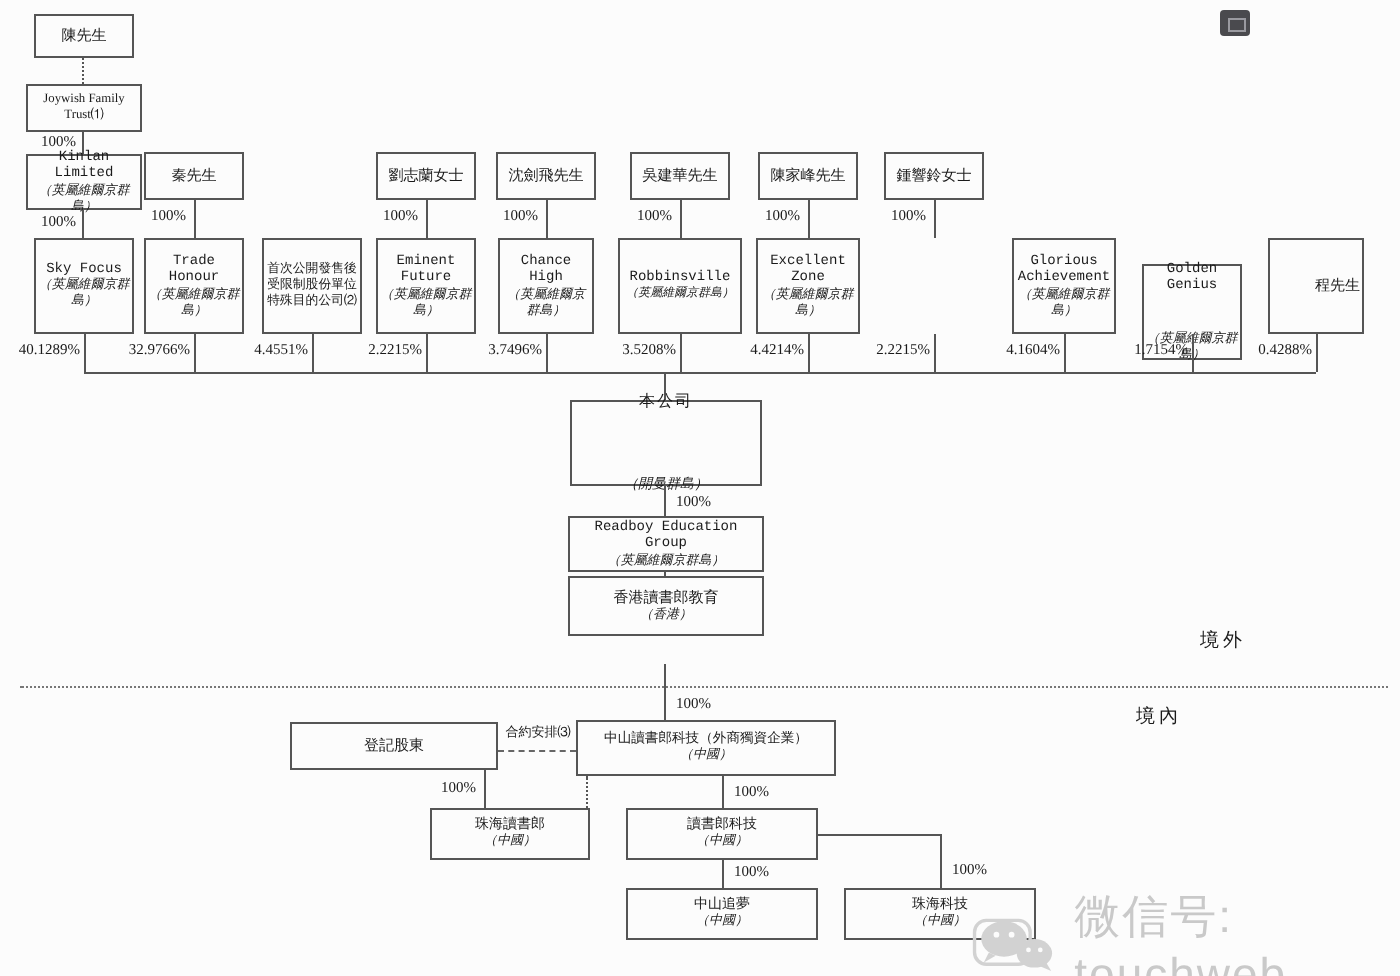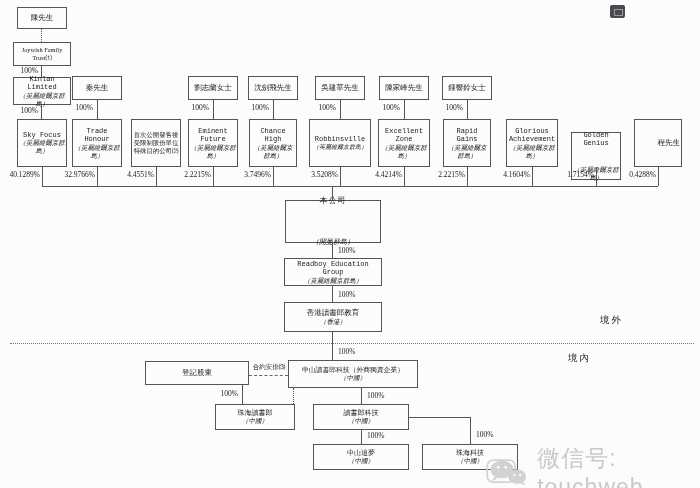--- a/index.html
+++ b/index.html
@@ -104,24 +104,20 @@
     <div class="jur">（英屬維爾京群島）</div>
   </div>
   <div class="box" style="left:309px;top:119px;width:62px;height:48px;">
     <div class="nm">Robbinsville</div>
     <div class="jur-sm">（英屬維爾京群島）</div>
   </div>
   <div class="box" style="left:378px;top:119px;width:52px;height:48px;">
     <div class="nm">Excellent Zone</div>
     <div class="jur">（英屬維爾京群島）</div>
   </div>
-  <div class="box" style="left:443px;top:119px;width:48px;height:48px;">
-    <div class="nm">Rapid Gains</div>
-    <div class="jur">（英屬維爾京群島）</div>
-  </div>
   <div class="box" style="left:506px;top:119px;width:52px;height:48px;">
     <div class="nm">Glorious Achievement</div>
     <div class="jur">（英屬維爾京群島）</div>
   </div>
   <div class="box" style="left:571px;top:132px;width:50px;height:48px;gap:18px;">
     <div class="nm">Golden Genius</div>
     <div class="jur">（英屬維爾京群島）</div>
   </div>
   <div class="box" style="left:634px;top:119px;width:48px;height:48px;align-items:flex-end;">
     <div class="nm-lg">程先生</div>
@@ -159,21 +155,21 @@
     <div class="jur" style="font-size:7px;">（開曼群島）</div>
   </div>
   <div class="vl" style="left:332px;top:243px;height:15px;"></div>
   <div class="pct pctl" style="left:338px;top:247px;width:40px;">100%</div>
   <div class="box" style="left:284px;top:258px;width:98px;height:28px;">
     <div class="nm">Readboy Education Group</div>
     <div class="jur">（英屬維爾京群島）</div>
   </div>
   <div class="vl" style="left:332px;top:286px;height:16px;"></div>
   <div class="pct pctl" style="left:338px;top:291px;width:40px;">100%</div>
-  <div class="box" style="left:284px;top:302px;width:98px;height:30px;">
+  <div class="box" style="left:284px;top:288px;width:98px;height:30px;">
     <div class="nm-lg">香港讀書郎教育</div>
     <div class="jur">（香港）</div>
   </div>
   <div class="vl" style="left:332px;top:332px;height:28px;"></div>
   <div class="pct pctl" style="left:338px;top:348px;width:40px;">100%</div>
 
   <div class="hl bound" style="left:10px;top:343px;width:684px;"></div>
   <div class="lbl" style="left:600px;top:314px;font-family:Liberation Mono, monospace;">境外</div>
   <div class="lbl" style="left:568px;top:352px;">境內</div>
 

